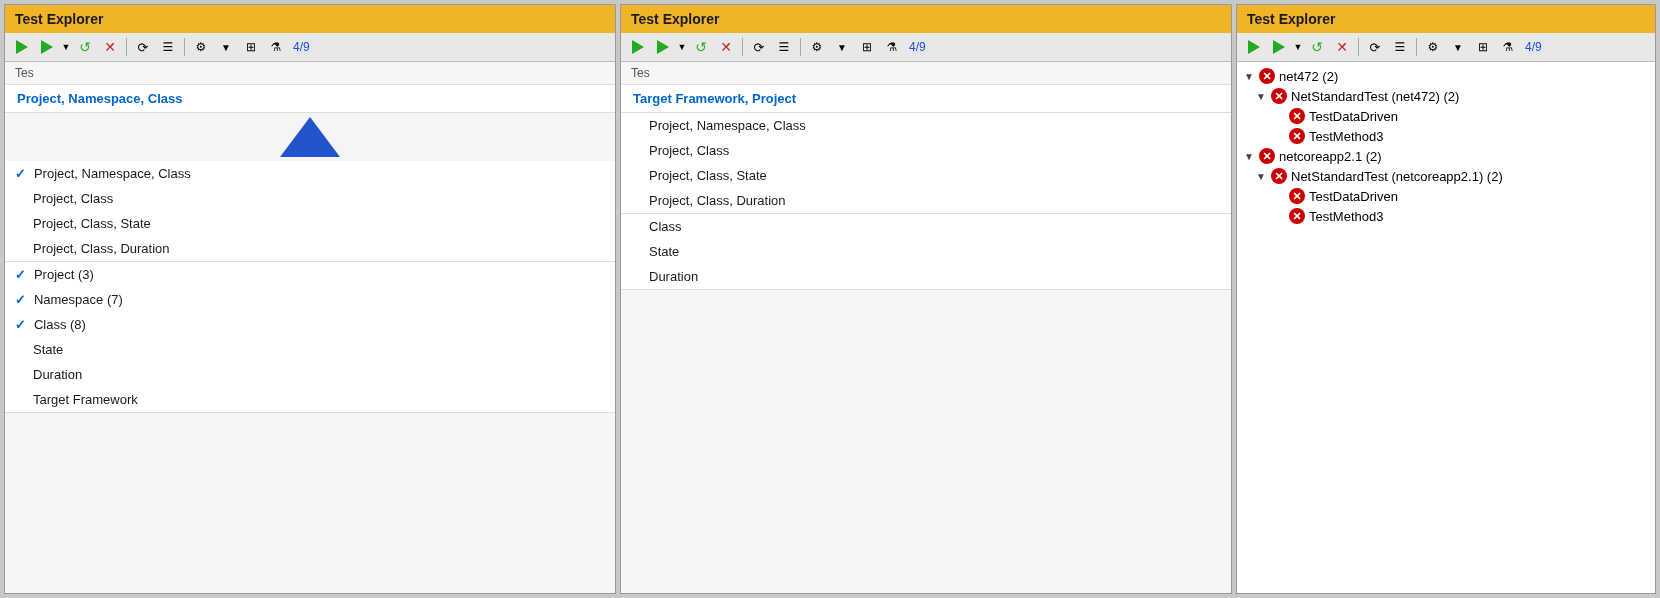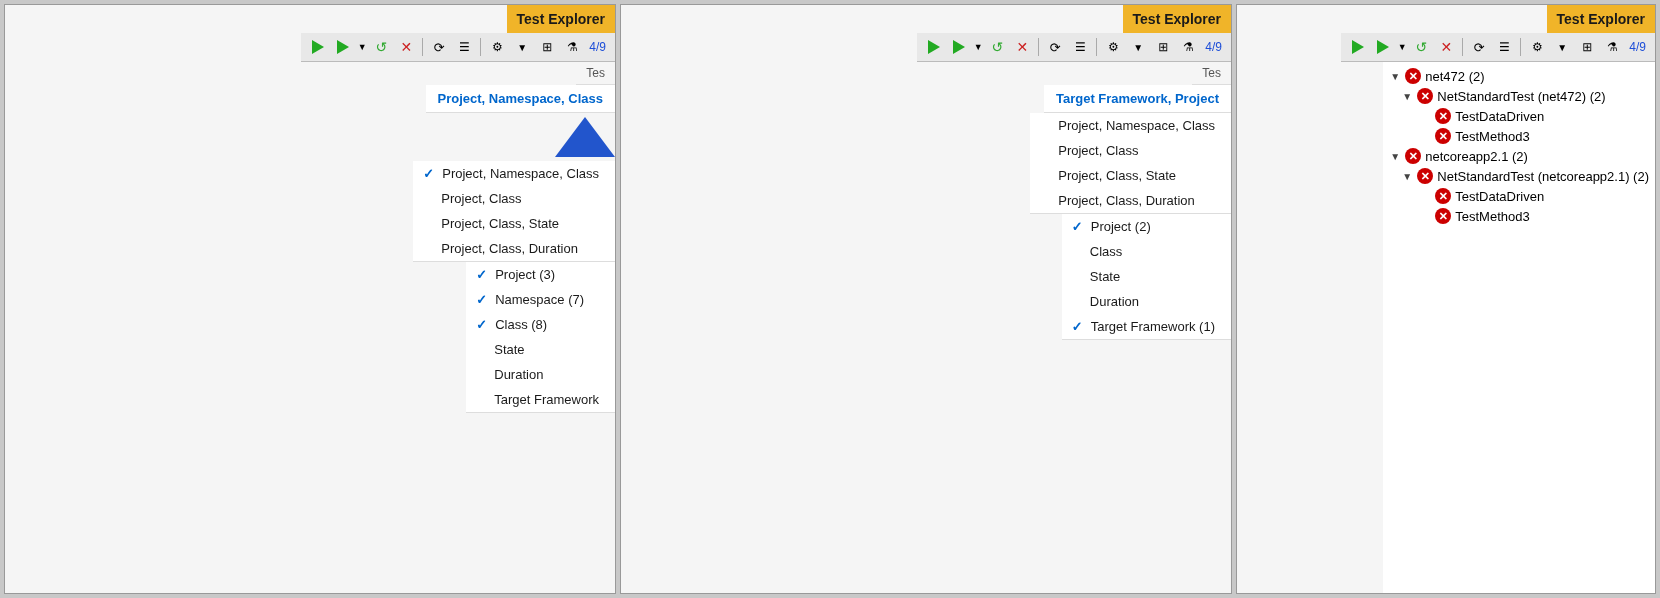--- a/index.html
+++ b/index.html
@@ -13,21 +13,20 @@
       width: 1660px;
       min-height: 598px;
     }
 
     .panel {
       display: flex;
       flex-direction: column;
       background: #f5f5f5;
       border: 1px solid #999;
       flex: 1;
-      align-items: flex-end;
     }
 
     .panel-title-bar {
       background: #f0b429;
       padding: 6px 10px;
       font-size: 14px;
       font-weight: bold;
       color: #1a1a1a;
     }
 
@@ -307,34 +306,28 @@
     </div>
     <div class="dropdown-item">
       <span>Project, Class, State</span>
     </div>
     <div class="dropdown-item">
       <span>Project, Class, Duration</span>
     </div>
   </div>
 
   <div class="dropdown-section">
-    <div class="dropdown-item checked">
-      <span>Project (2)</span>
-    </div>
     <div class="dropdown-item">
       <span>Class</span>
     </div>
     <div class="dropdown-item">
       <span>State</span>
     </div>
     <div class="dropdown-item">
       <span>Duration</span>
-    </div>
-    <div class="dropdown-item checked">
-      <span>Target Framework (1)</span>
     </div>
   </div>
 </div>
 
 <div class="panel right-panel">
   <div class="panel-title-bar">
     <span>Test Explorer</span>
   </div>
   <div class="toolbar">
     <div class="toolbar-btn">

